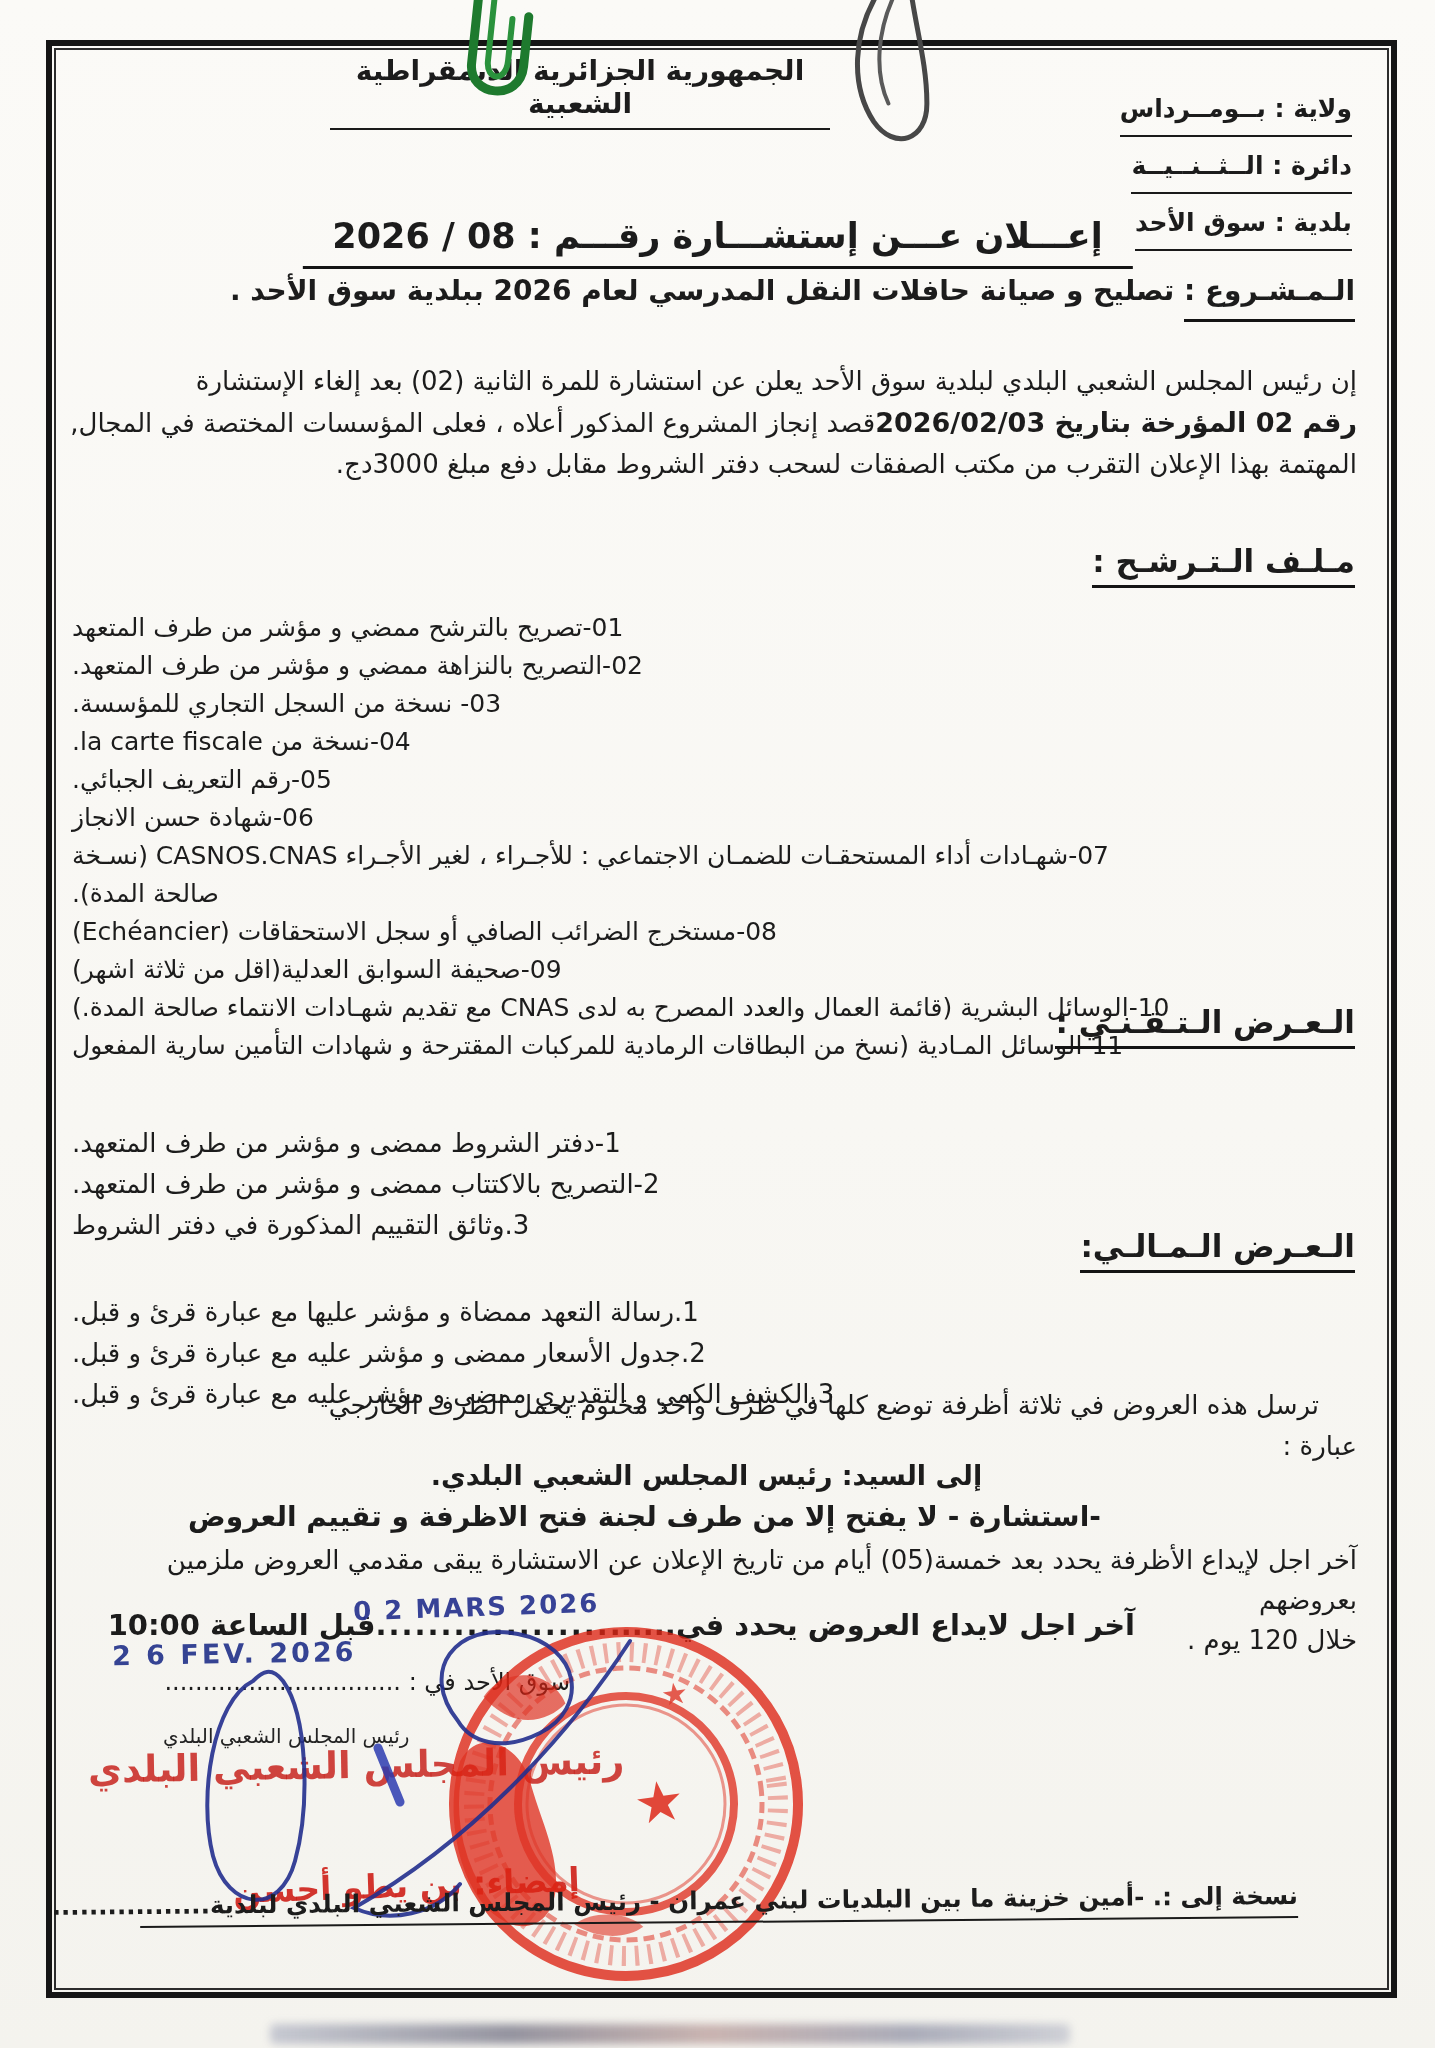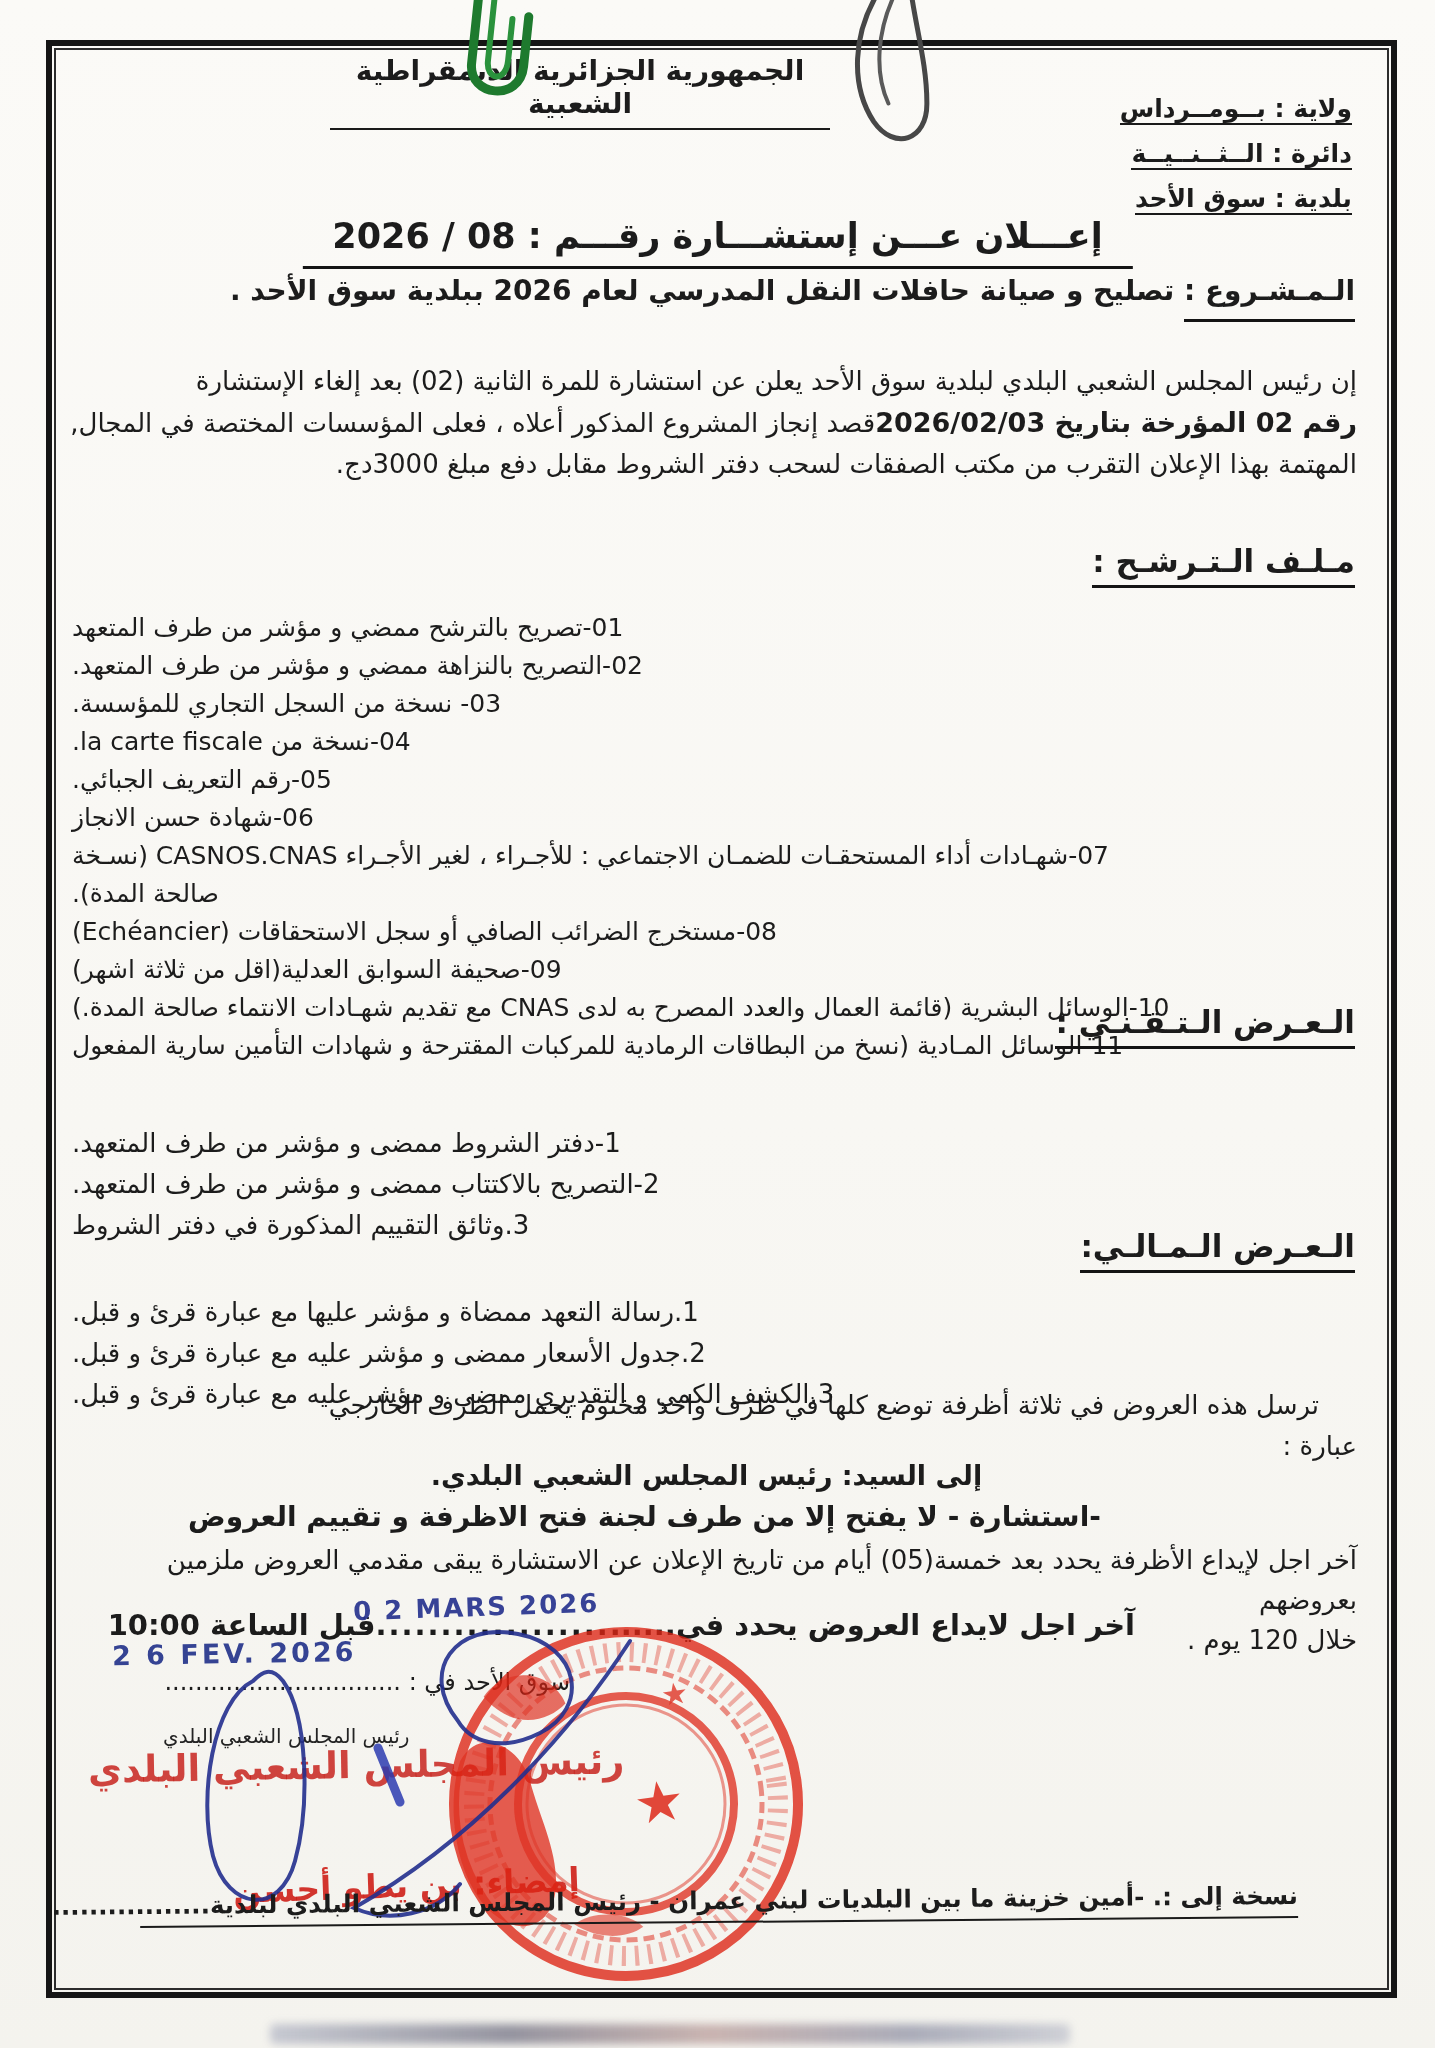--- a/index.html
+++ b/index.html
@@ -16,21 +16,21 @@
     border:6px solid #151515;
   }
   .frame-inner{
     position:absolute; left:2px; top:2px; right:2px; bottom:2px;
     border:2px solid #2c2c2c;
   }
   .republic{ left:330px; top:54px; width:500px; text-align:center; font-size:28px; font-weight:bold; }
   .republic span{ display:inline-block; border-bottom:2.5px solid #1a1a1a; padding:0 6px 8px 6px; }
   .region{ right:83px; top:94px; text-align:right; font-size:25px; font-weight:bold; }
   .region .line{ margin-bottom:14px; }
-  .region .line span{ display:inline-block; border-bottom:2.5px solid #1a1a1a; padding-bottom:0; }
+  .region .line span{ display:inline-block; border-bottom:2.5px solid #1a1a1a; padding-bottom:12px; }
   .title{ left:50%; transform:translateX(-50%); top:216px; font-size:35px; font-weight:bold; white-space:nowrap; }
   .title span{ display:inline-block; border-bottom:3px solid #141414; padding:0 30px 10px 30px; }
   .project{ right:80px; top:274px; font-size:28px; font-weight:bold; white-space:nowrap; }
   .project .lbl{ border-bottom:3px solid #141414; padding-bottom:12px; }
   .intro{ right:78px; top:320px; width:1287px; font-size:26px; line-height:41px; text-align:right; text-indent:38px; }
   .intro .ib{ font-weight:bold; font-size:27px; }
   .heading{ font-size:31px; font-weight:bold; }
   .heading span{ display:inline-block; border-bottom:3.5px solid #141414; padding-bottom:6px; }
   .h-candidacy{ right:80px; top:543px; }
   .h-technical{ right:80px; top:1004px; }

